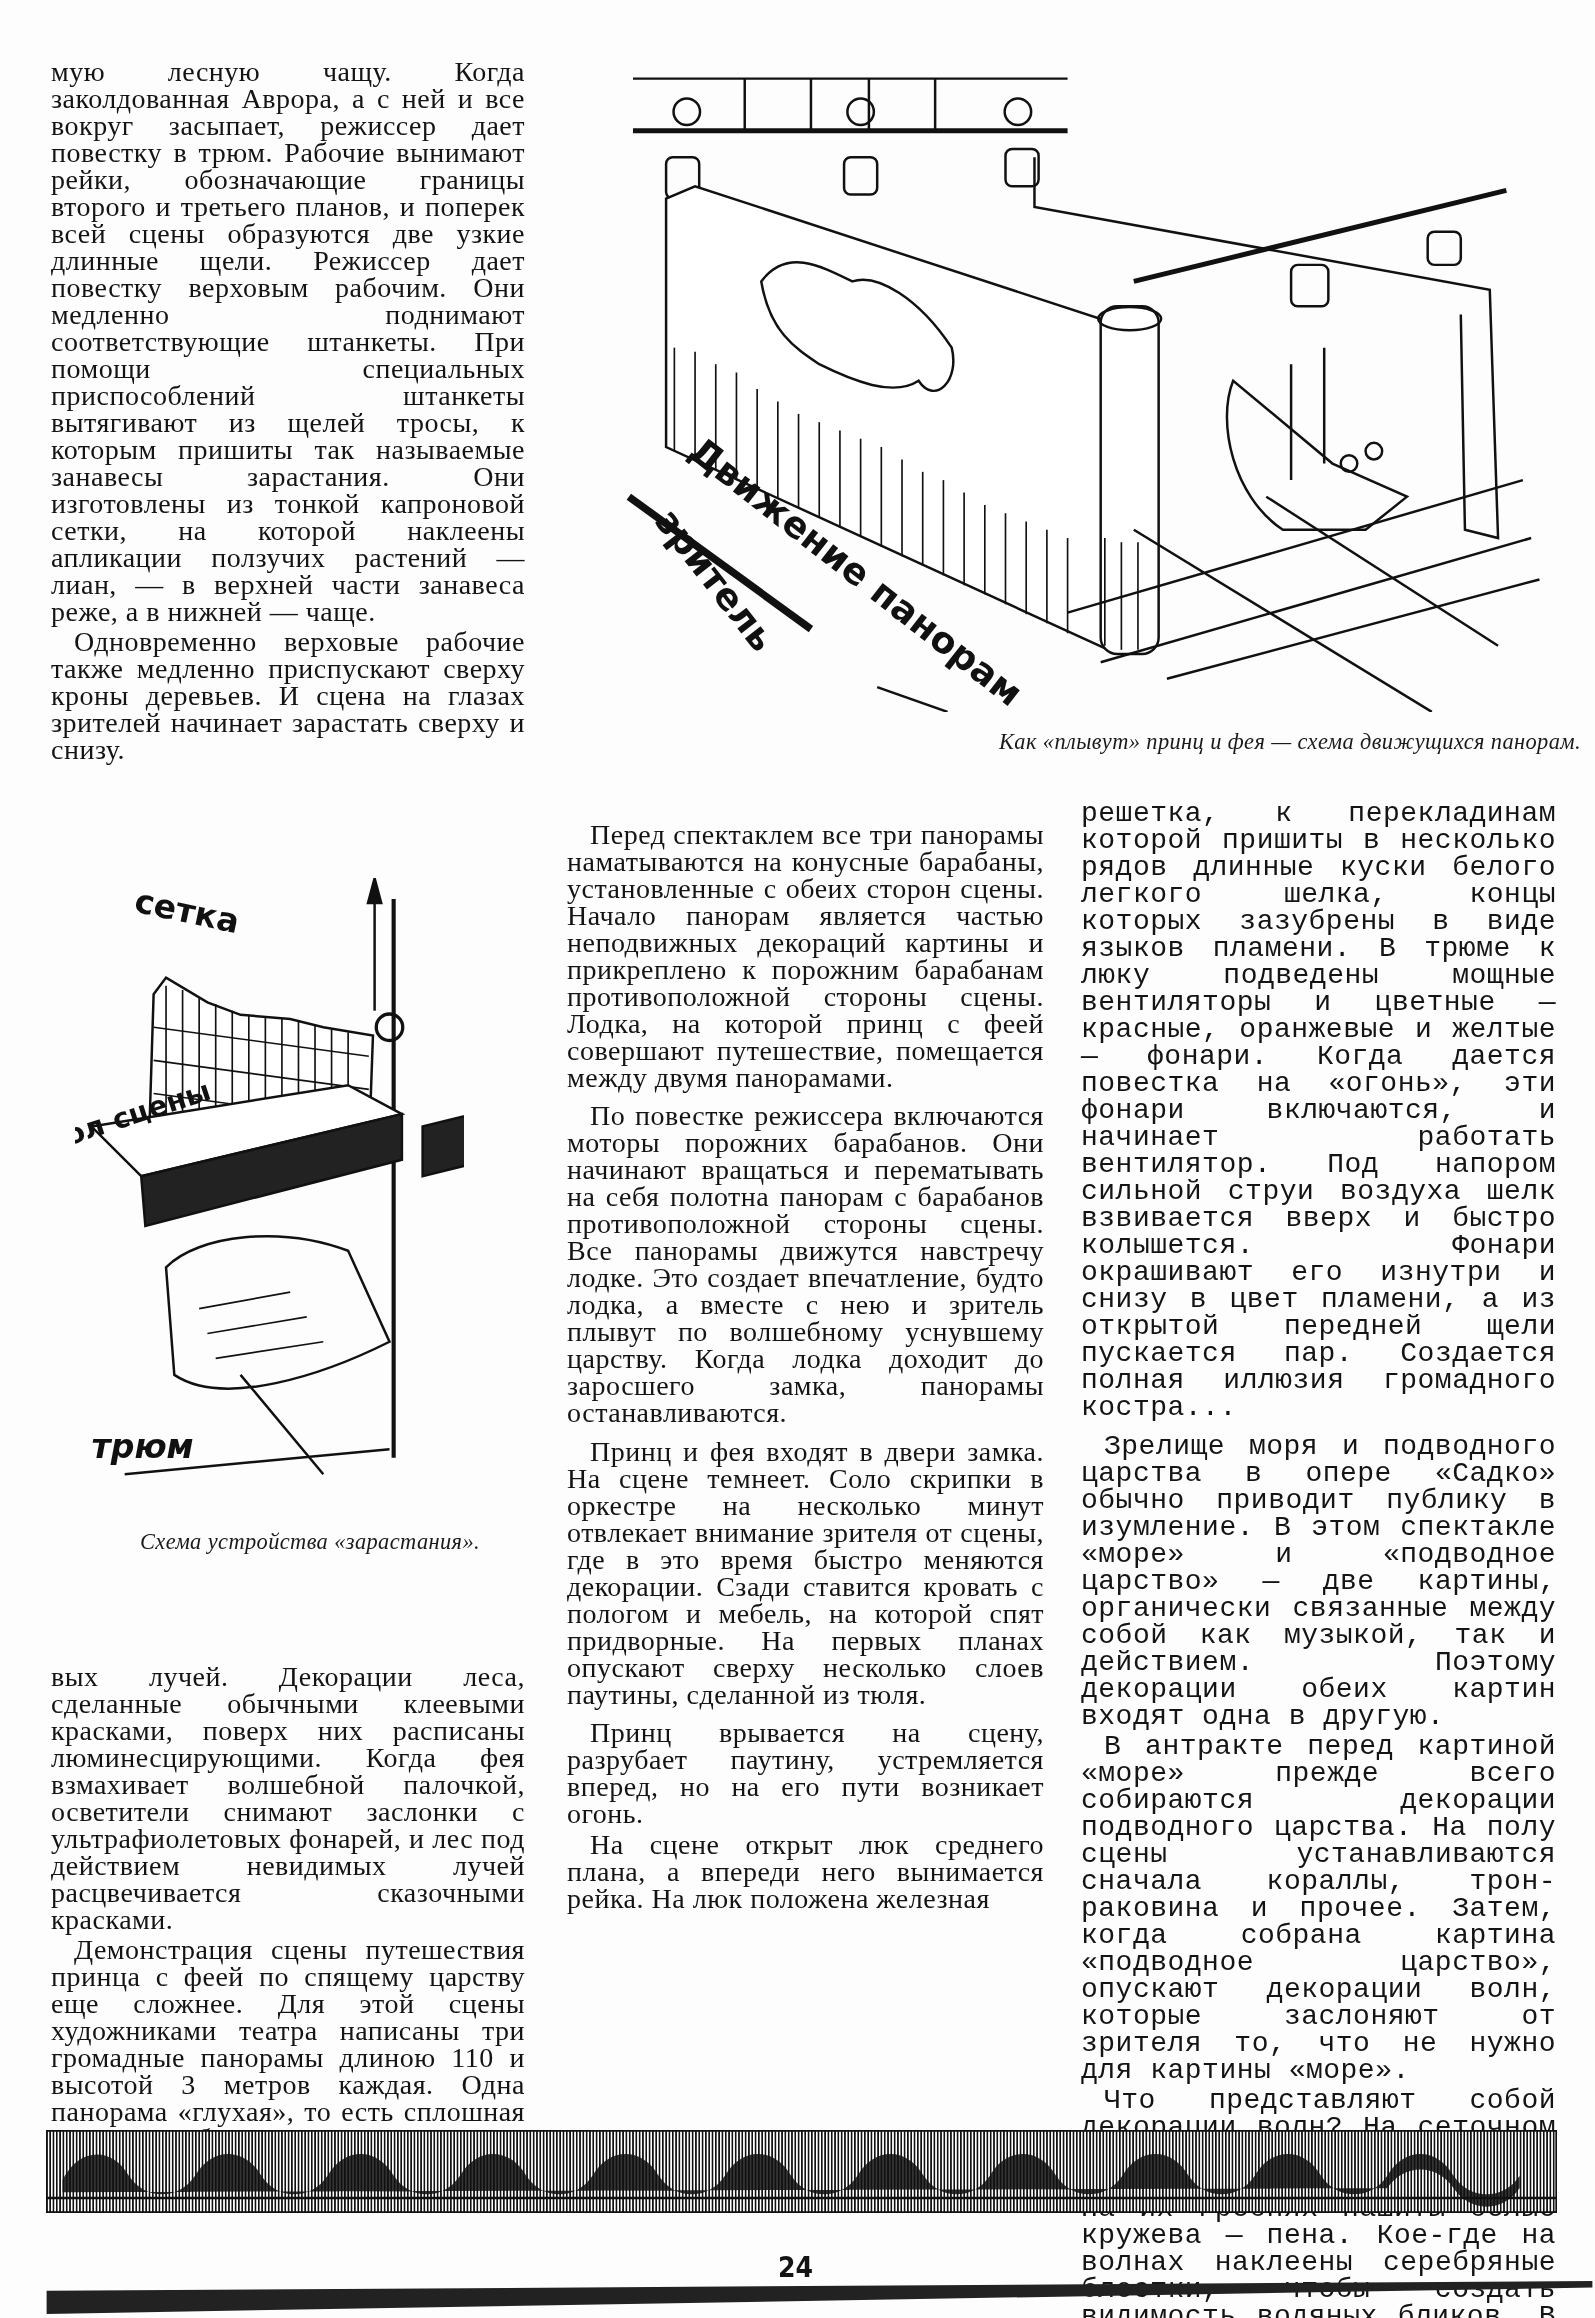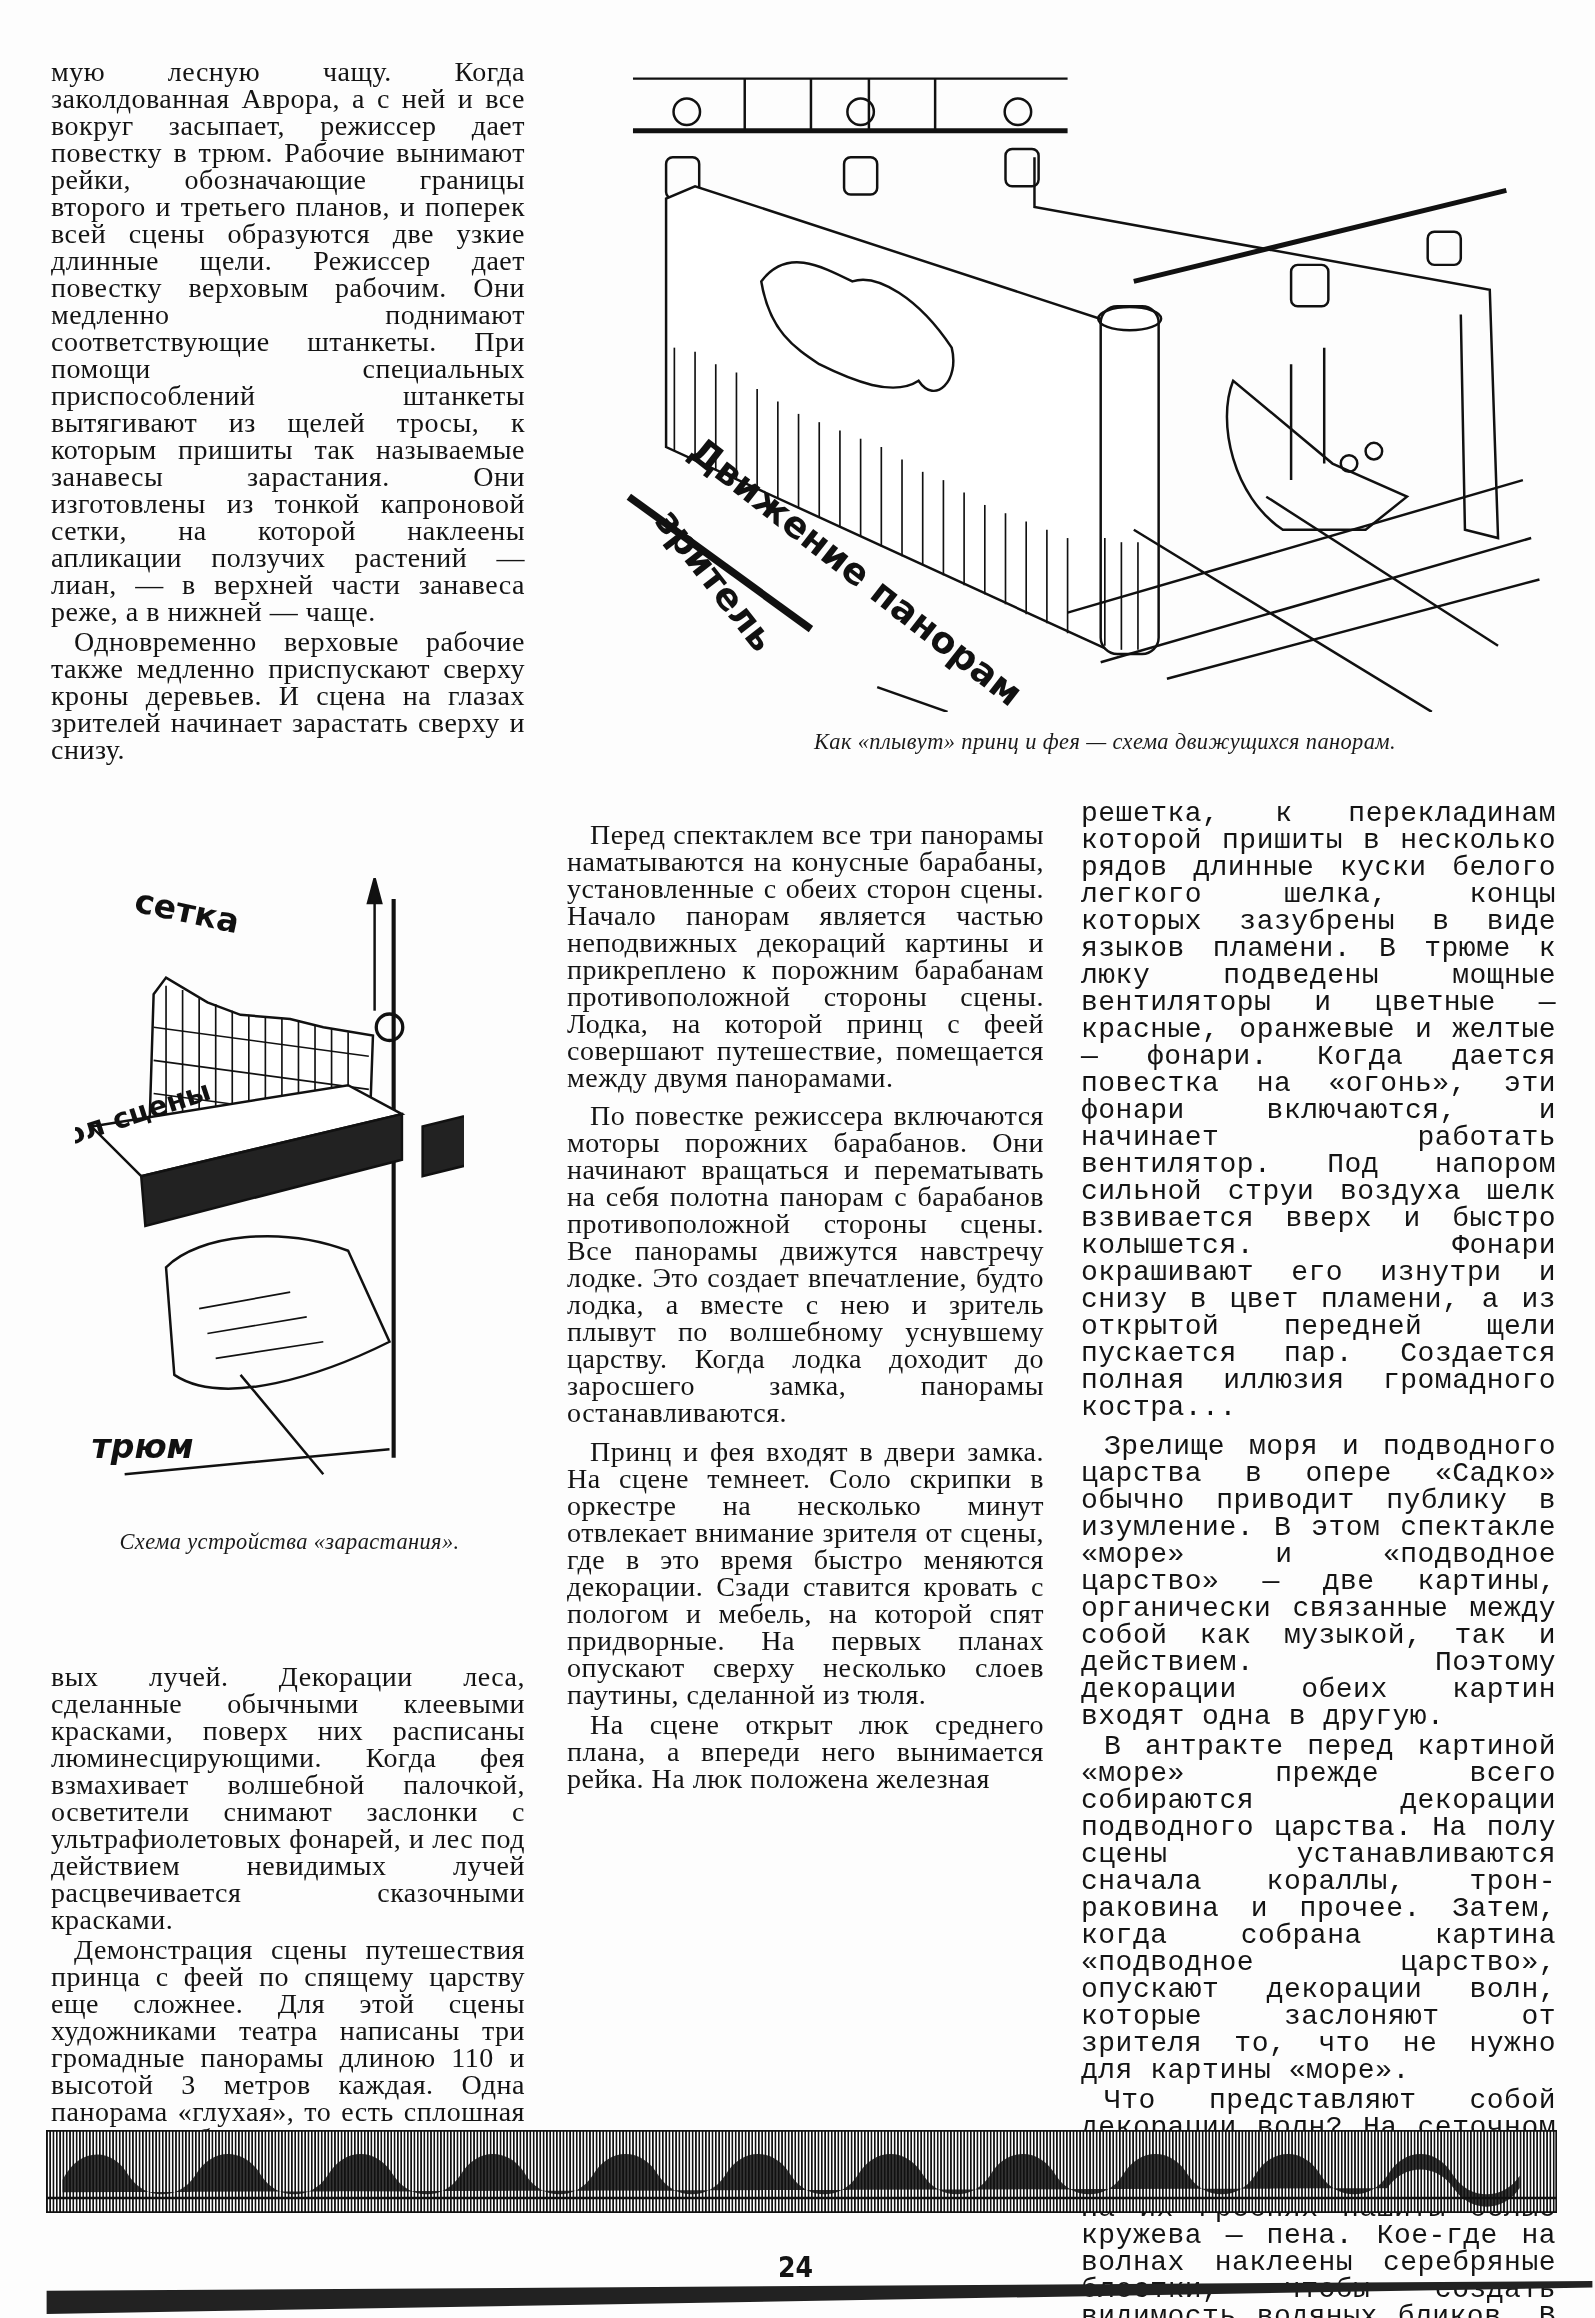--- a/index.html
+++ b/index.html
@@ -8,21 +8,21 @@
   .col { position: absolute; font-size: 28px; line-height: 27px; text-align: justify;
          hyphens: manual; letter-spacing: 0.5px; }
   .col p { margin: 0; text-indent: 0; }
   .col p.ind { text-indent: 23px; }
   .col p + p { margin-top: 3.3px; }
   .col p.gap { margin-top: 11.6px; }
   #col-left-top { left: 51px; top: 58px; width: 474px; }
   #col-left-bottom { left: 51px; top: 1663px; width: 474px; }
   #col-mid { left: 567px; top: 809px; width: 477px; }
   #col-right { left: 1081px; top: 800px; width: 475px; font-family: Liberation Mono, monospace; }
-  .caption { position: absolute; font-style: italic; font-size: 22.4px; text-align: center;
+  .caption { position: absolute; font-style: italic; font-size: 22.4px; text-align: right;
              letter-spacing: 0.4px; color: #1a1a1a; }
   #caption-right { left: 629px; top: 729px; width: 952px; }
   #caption-left { left: 99px; top: 1528px; width: 381px; line-height: 28px; }
   svg { position: absolute; }
   #fig-panorama { left: 604px; top: 33px; }
   #fig-growth { left: 75px; top: 878px; }
   #ornament { left: 46px; top: 2130px; }
   #page-number { position: absolute; left: 778px; top: 2251px; font-size: 28px; font-weight: bold;
                  font-family: "DejaVu Sans Condensed", "DejaVu Sans", sans-serif; }
   #bottom-edge { left: 41px; top: 2281px; }
@@ -151,20 +151,21 @@
   <text class="label" x="100" y="510" font-size="44" transform="rotate(38 100 510)">Движение панорам</text>
   <text class="label" x="60" y="590" font-size="44" transform="rotate(52 60 590)">зритель</text>
 </svg>
 
 <div class="caption" id="caption-right">Как «плывут» принц и фея — схема движущихся панорам.</div>
 
 <div class="col" id="col-mid">
   <p class="ind gap">Перед спектаклем все три панорамы наматываются на конусные барабаны, установленные с обеих сторон сцены. Начало панорам является частью неподвижных декораций картины и прикреплено к порожним барабанам противоположной стороны сцены. Лодка, на которой принц с феей совершают путешествие, помещается между двумя панорамами.</p>
   <p class="ind gap">По повестке режиссера включаются моторы порожних барабанов. Они начинают вращаться и перематывать на себя полотна панорам с барабанов противоположной стороны сцены. Все панорамы движутся навстречу лодке. Это создает впечатление, будто лодка, а вместе с нею и зритель плывут по волшебному уснувшему царству. Когда лодка доходит до заросшего замка, панорамы останавливаются.</p>
   <p class="ind gap">Принц и фея входят в двери замка. На сцене темнеет. Соло скрипки в оркестре на несколько минут отвлекает внимание зрителя от сцены, где в это время быстро меняются декорации. Сзади ставится кровать с пологом и мебель, на которой спят придворные. На первых планах опускают сверху несколько слоев паутины, сделанной из тюля.</p>
+  <p class="ind gap">Принц врывается на сцену, разрубает паутину, устремляется вперед, но на его пути возникает огонь.</p>
   <p class="ind">На сцене открыт люк среднего плана, а впереди него вынимается рейка. На люк положена железная</p>
 </div>
 
 <div class="col" id="col-right">
   <p>решетка, к перекладинам которой пришиты в несколько рядов длинные куски белого легкого шелка, концы которых зазубрены в виде языков пламени. В трюме к люку подведены мощные вентиляторы и цветные — красные, оранжевые и желтые — фонари. Когда дается повестка на «огонь», эти фонари включаются, и начинает работать вентилятор. Под напором сильной струи воздуха шелк взвивается вверх и быстро колышется. Фонари окрашивают его изнутри и снизу в цвет пламени, а из открытой передней щели пускается пар. Создается полная иллюзия громадного костра...</p>
   <p class="ind gap">Зрелище моря и подводного царства в опере «Садко» обычно приводит публику в изумление. В этом спектакле «море» и «подводное царство» — две картины, органически связанные между собой как музыкой, так и действием. Поэтому декорации обеих картин входят одна в другую.</p>
   <p class="ind">В антракте перед картиной «море» прежде всего собираются декорации подводного царства. На полу сцены устанавливаются сначала кораллы, трон-раковина и прочее. Затем, когда собрана картина «подводное царство», опускают декорации волн, которые заслоняют от зрителя то, что не нужно для картины «море».</p>
   <p class="ind">Что представляют собой декорации волн? На сеточном занавесе изображены обыкновенные морские волны. На их гребнях нашиты белые кружева — пена. Кое-где на волнах наклеены серебряные блестки, чтобы создать видимость водяных бликов. В основном «волны» сделаны из тюля, что дает возможность освещать декорации спереди и сзади.</p>
   <p class="ind">Четыре таких занавеса подвешены на четырех планах сцены так, что</p>
 </div>

